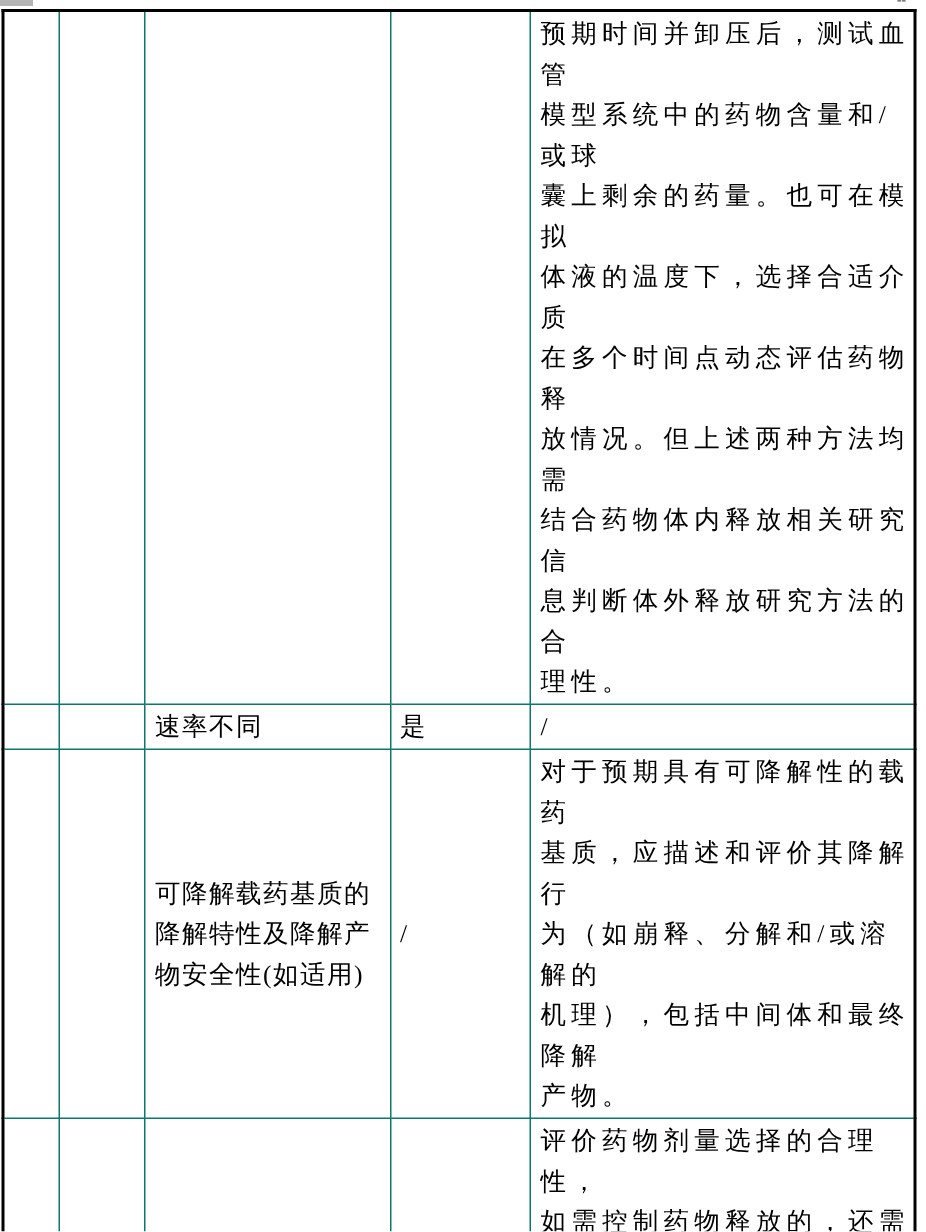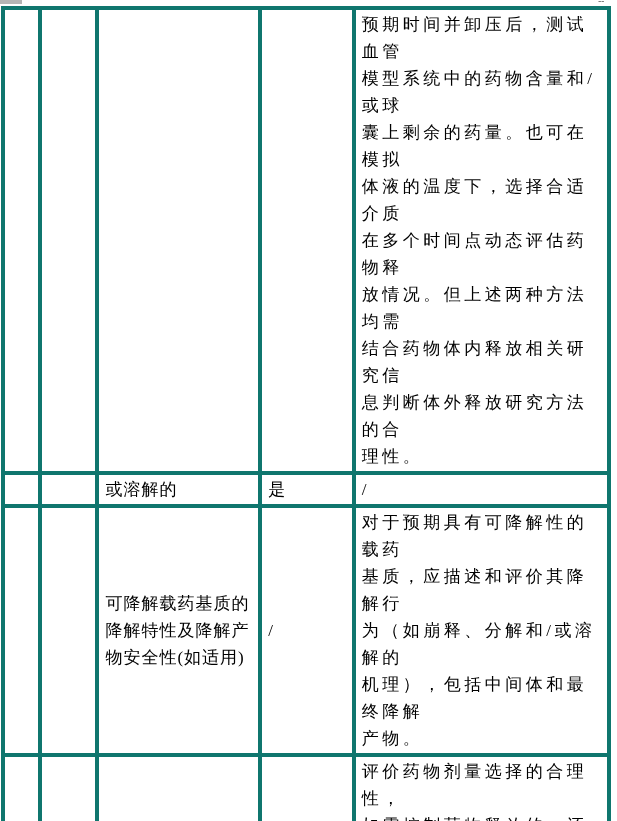--- a/index.html
+++ b/index.html
@@ -36,21 +36,21 @@
   table.doc-table {
     position: absolute;
     left: 1px;
     top: 6px;
     border-collapse: collapse;
     table-layout: fixed;
     width: 610px;
     background: #ffffff;
   }
   table.doc-table td {
-    border: 4px solid #0f766e;
+    border: 1px solid #0f766e;
     vertical-align: middle;
     font-size: 17px;
     line-height: 27px;
     color: #000000;
     padding: 1px 2px 1px 6px;
     overflow: hidden;
     white-space: pre-line;
   }
   table.doc-table {
     border: 2px solid #000000;
@@ -98,21 +98,21 @@
 体液的温度下，选择合适介质
 在多个时间点动态评估药物释
 放情况。但上述两种方法均需
 结合药物体内释放相关研究信
 息判断体外释放研究方法的合
 理性。</td>
       </tr>
       <tr class="r2">
         <td class="cell-empty"></td>
         <td class="cell-empty"></td>
-        <td class="cell-label">或溶解的</td>
+        <td class="cell-label">速率不同</td>
         <td class="cell-status">是</td>
         <td class="cell-desc">/</td>
       </tr>
       <tr class="r3">
         <td class="cell-empty"></td>
         <td class="cell-empty"></td>
         <td class="cell-label">可降解载药基质的
 降解特性及降解产
 物安全性(如适用)</td>
         <td class="cell-status">/</td>

